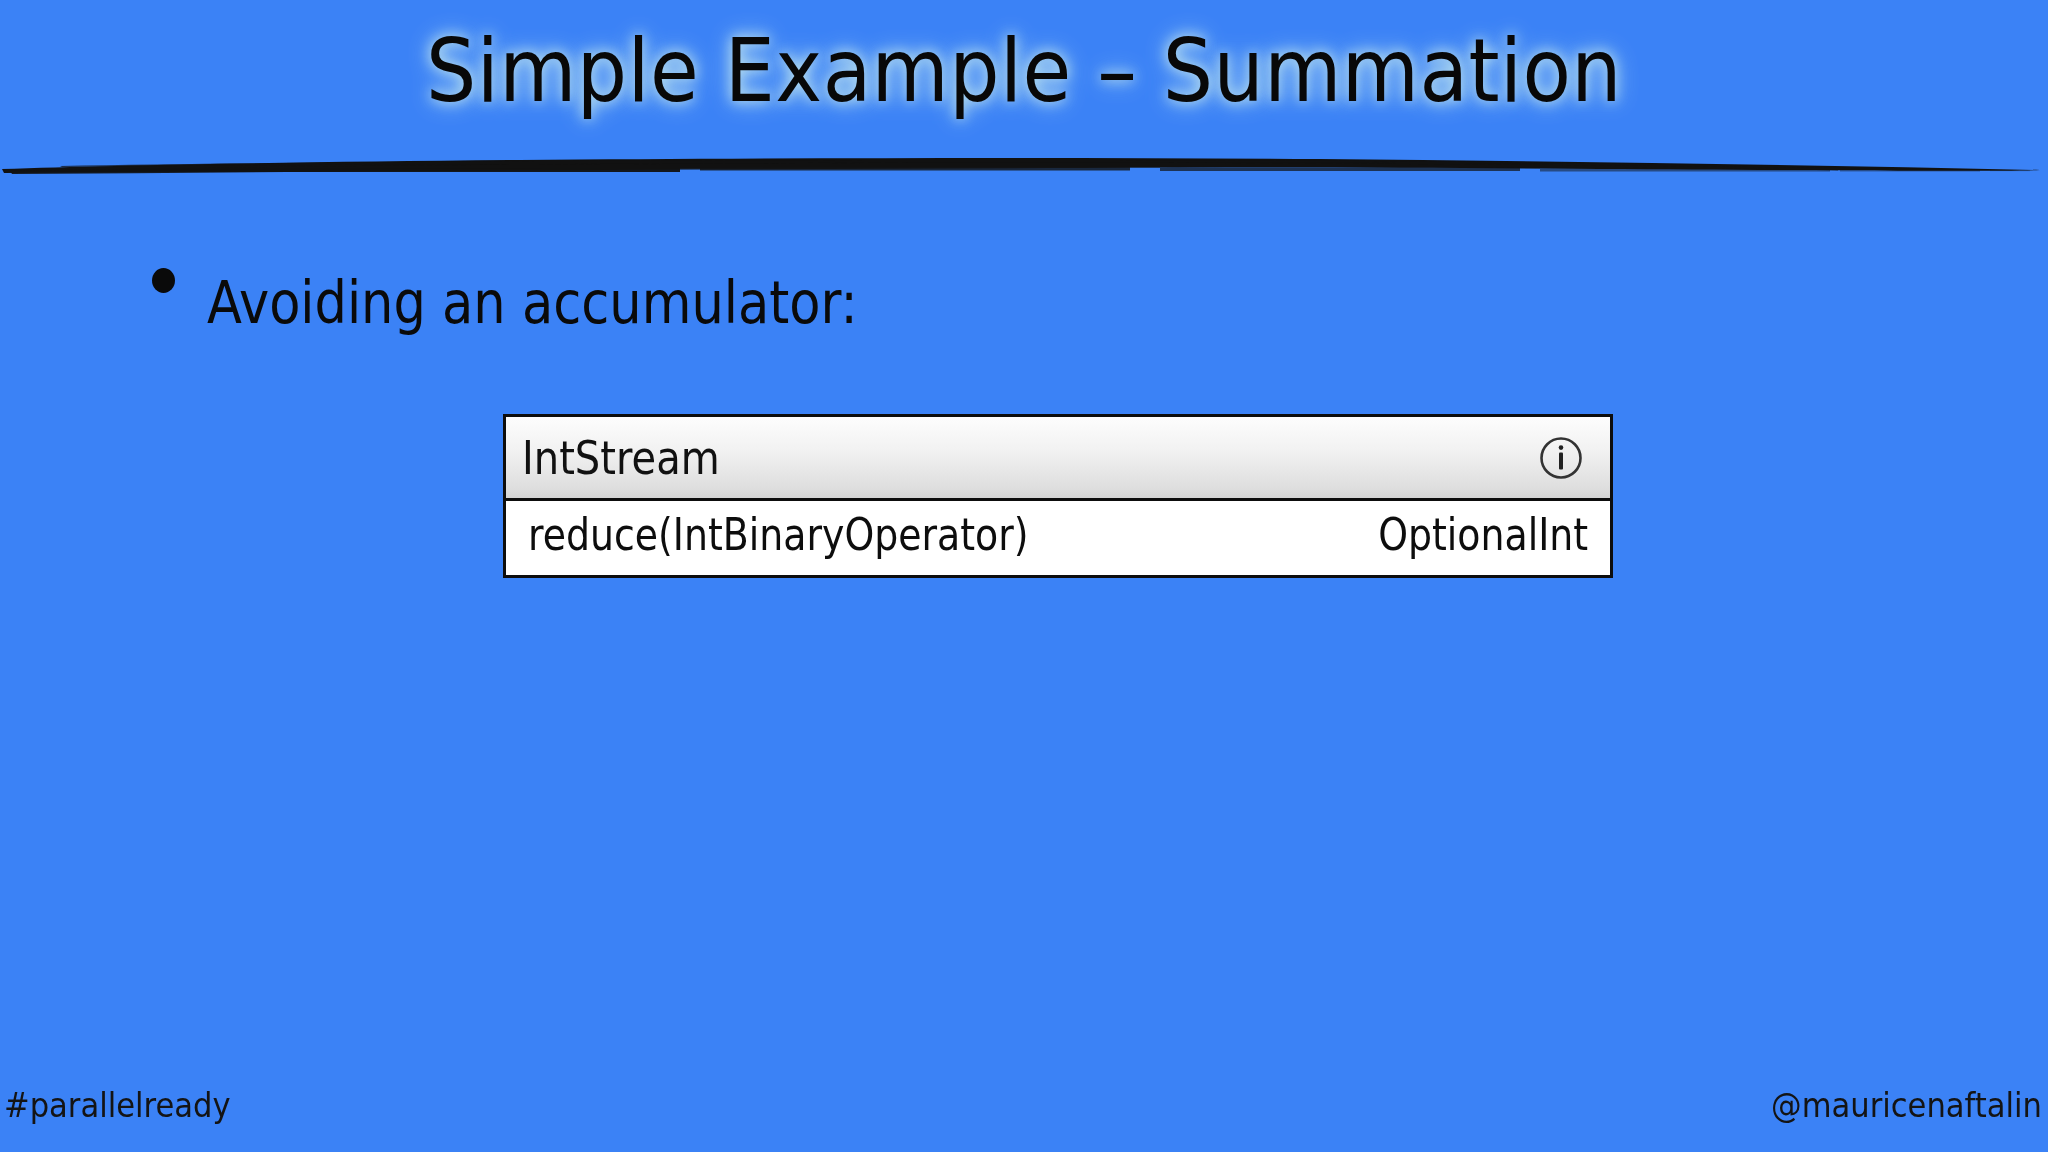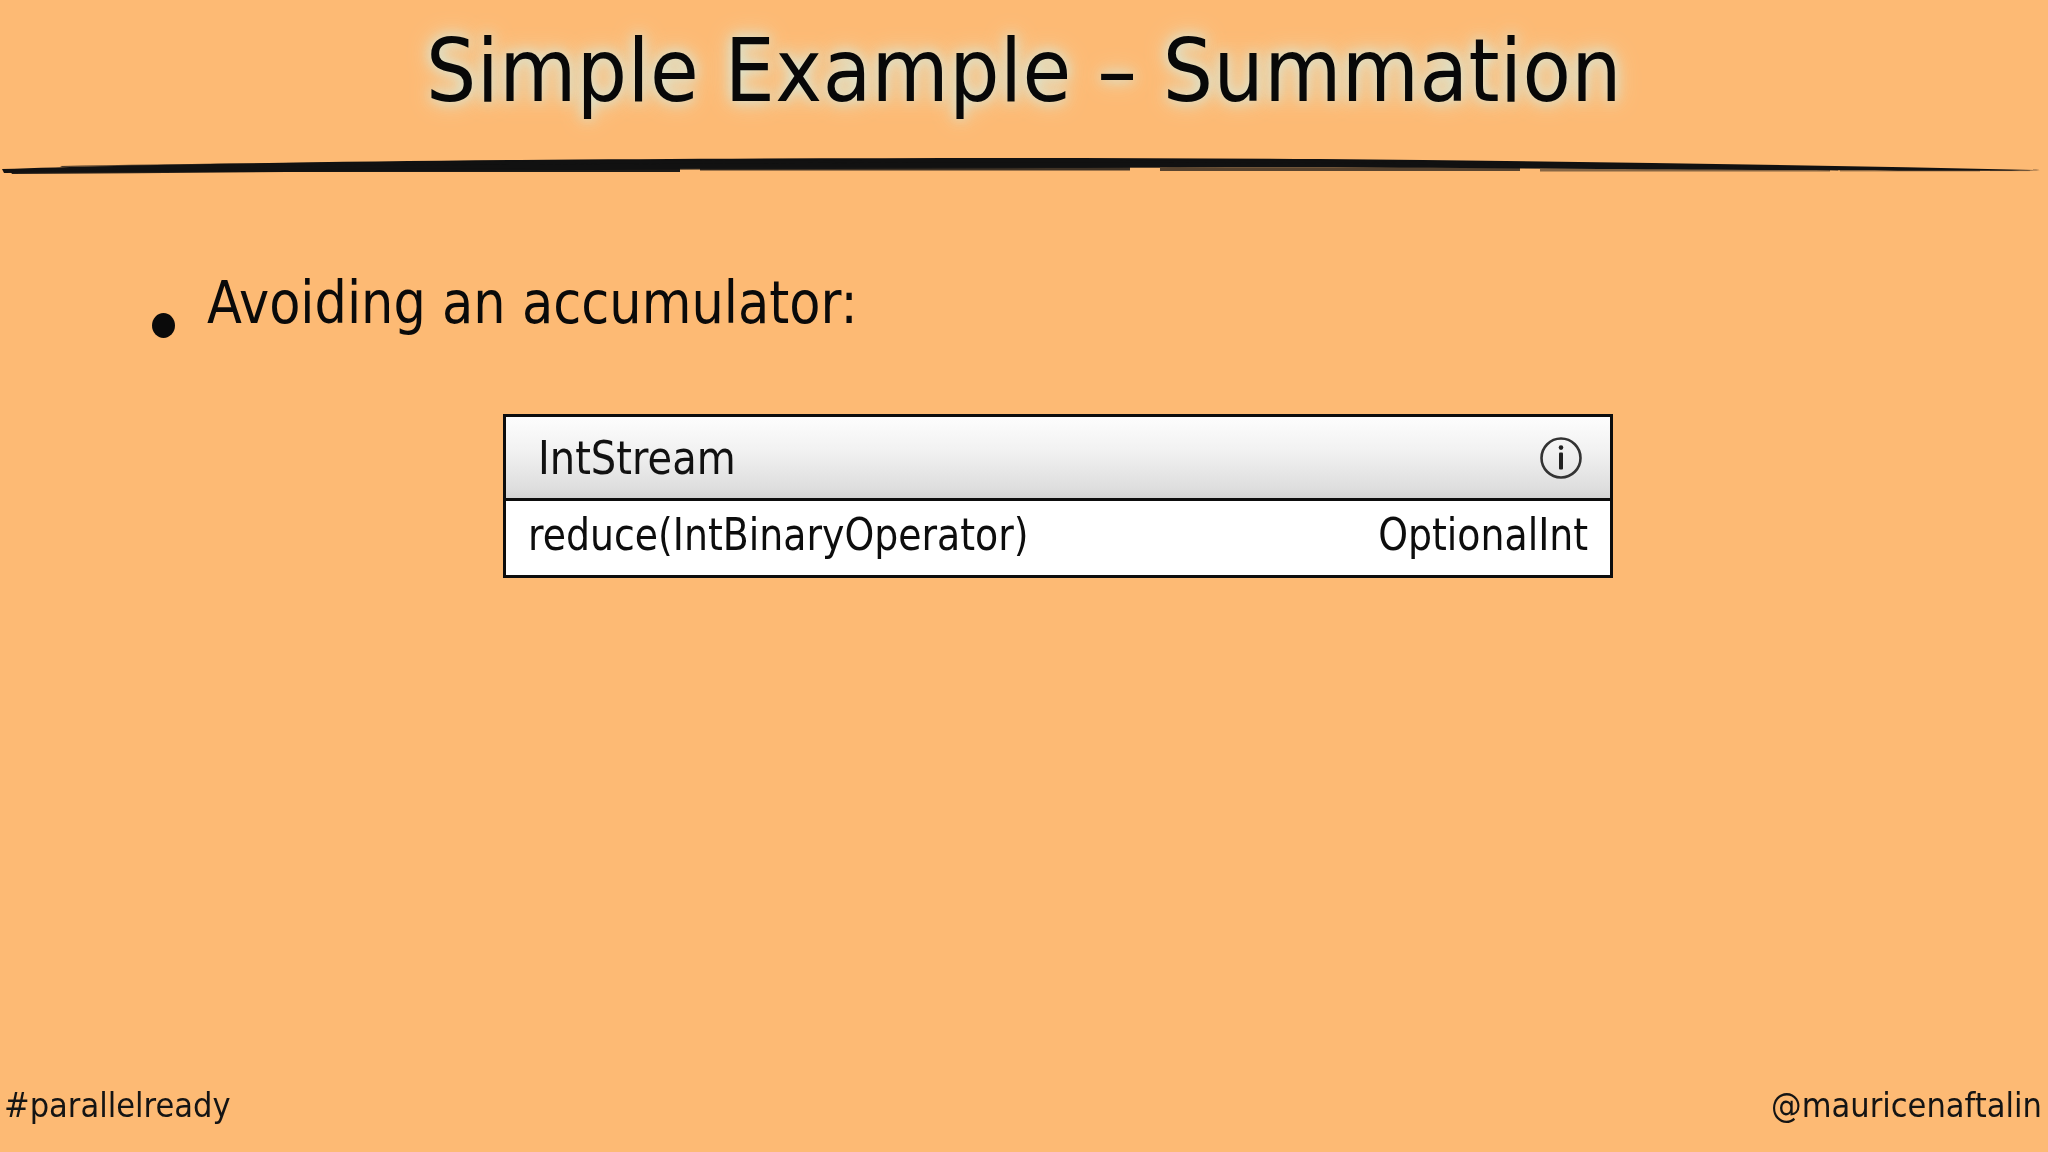--- a/index.html
+++ b/index.html
@@ -14,21 +14,21 @@
     overflow: hidden;
     font-family: "Liberation Sans", sans-serif;
     color: #0a0a0a;
     -webkit-font-smoothing: antialiased;
   }
 
   
   #slide {
     position: absolute;
     inset: 0;
-    background: #fdba74;
+    background: #3b82f6;
   }
 
   
   .slide-title {
     position: absolute;
     top: 12px;
     left: 0;
     width: 2048px;
     text-align: center;
     font-family: "DejaVu Sans", sans-serif;
@@ -54,21 +54,21 @@
     pointer-events: none;
   }
   .title-rule svg { display: block; width: 2048px; height: 34px; }
 
   
   .bullet-row {
     position: absolute;
     left: 152px;
     top: 268px;
     display: flex;
-    align-items: flex-end;
+    align-items: flex-start;
     gap: 32px;
   }
   .bullet-dot {
     width: 23px;
     height: 25px;
     border-radius: 50%;
     background: #0a0a0a;
     flex: none;
   }
   .bullet-text {
@@ -92,21 +92,21 @@
     background: #ffffff;
     box-sizing: border-box;
   }
   .api-header {
     position: relative;
     height: 84px;
     background: linear-gradient(to bottom, #fdfdfd 0%, #f2f2f2 40%, #dedede 88%, #d4d4d4 100%);
     border-bottom: 3px solid #0d0d0d;
     display: flex;
     align-items: center;
-    padding: 0 22px 0 32px;
+    padding: 0 22px 0 16px;
     box-sizing: border-box;
   }
   .api-title {
     font-family: "DejaVu Sans", sans-serif;
     font-size: 46px;
     line-height: 50px;
     color: #111111;
     transform: scaleX(0.87);
     transform-origin: 0 50%;
     white-space: nowrap;

